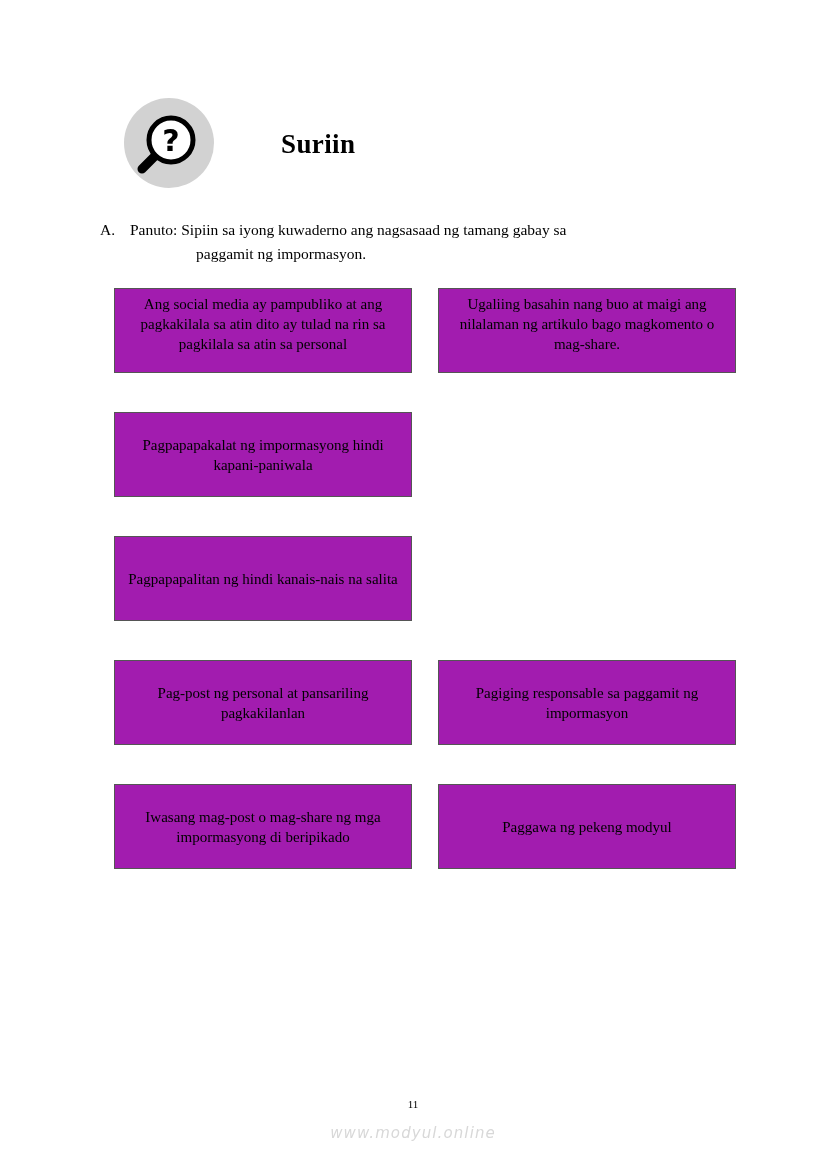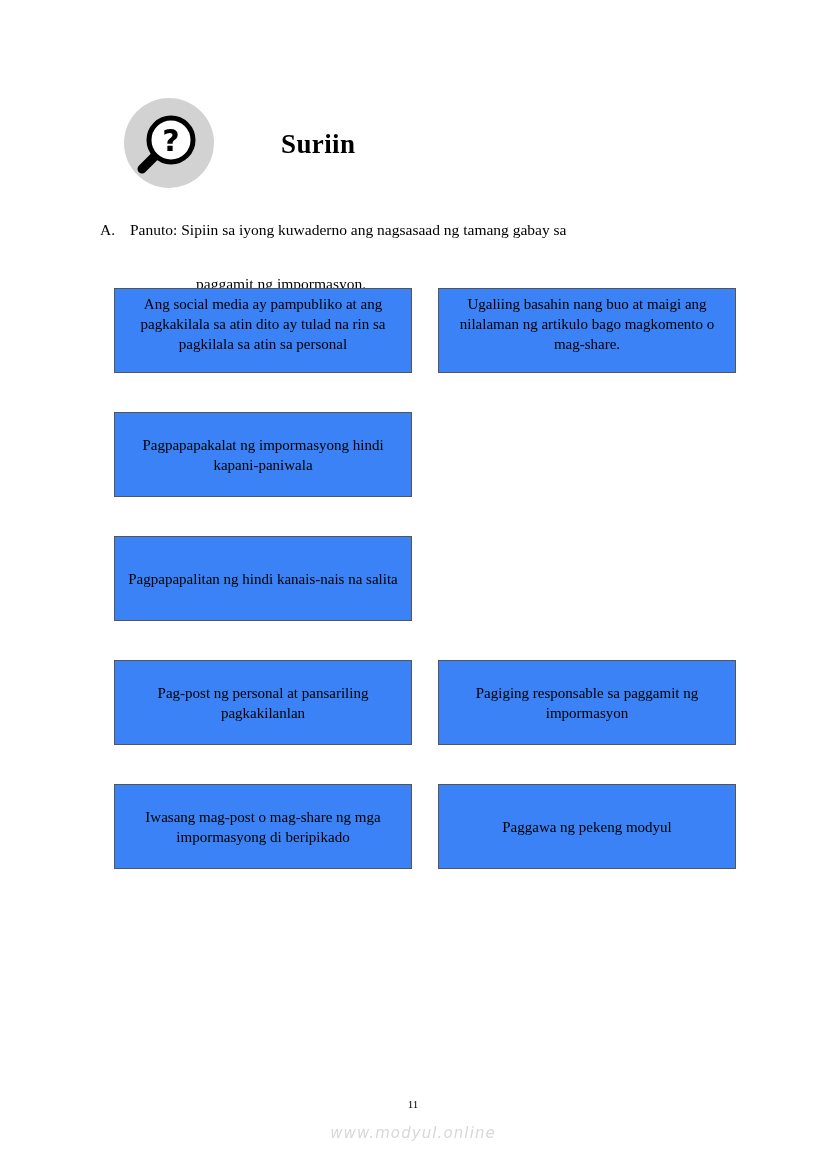--- a/index.html
+++ b/index.html
@@ -71,21 +71,20 @@
   }
   .instr-body {
     flex: 1 1 auto;
   }
   .instr-line-1 {
     display: block;
   }
   .instr-line-2 {
     display: block;
     padding-left: 66px;
-    margin-top: 30px;
   }
 
   
   .grid {
     position: absolute;
     left: 114px;
     top: 288px;
     width: 622px;
   }
   .grid-row {
@@ -98,21 +97,21 @@
   }
   .cell {
     box-sizing: border-box;
     width: 298px;
     height: 85px;
     border: 1px solid #555555;
     display: flex;
     align-items: center;
     justify-content: center;
     padding: 4px 8px;
-    background: #3b82f6;
+    background: #a21caf;
   }
   .cell-text {
     display: block;
     width: 100%;
     text-align: center;
     font-family: "Liberation Serif", "DejaVu Serif", serif;
     font-size: 15px;
     line-height: 20px;
     color: #000000;
   }

